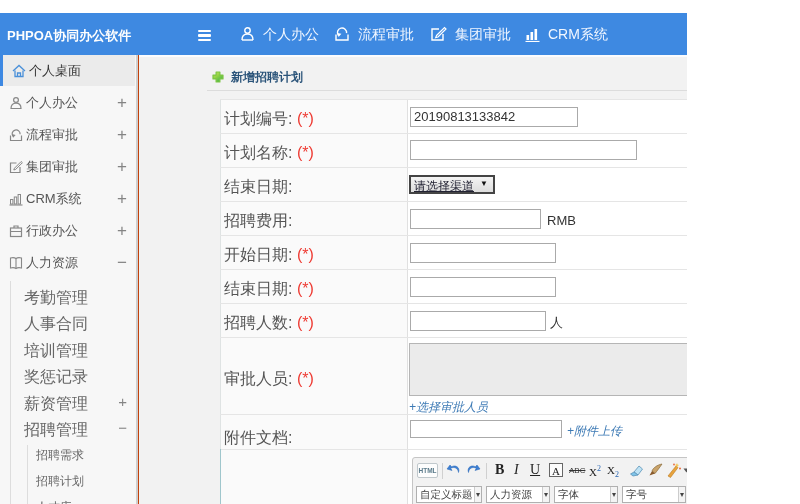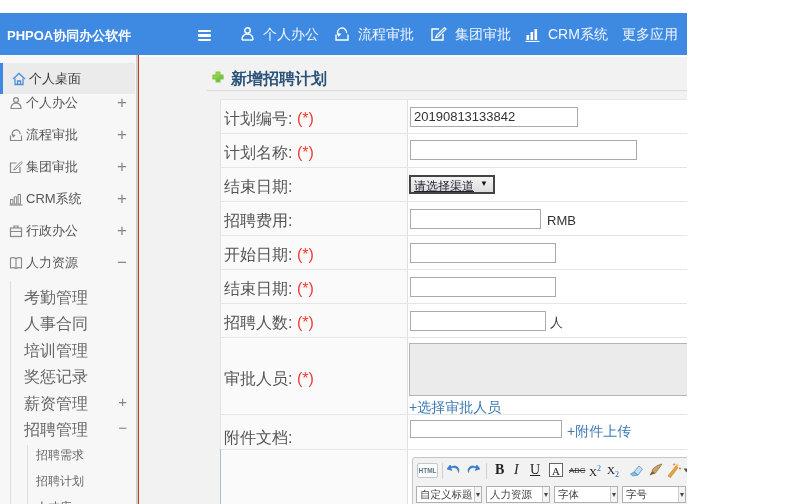--- a/index.html
+++ b/index.html
@@ -21,34 +21,34 @@
 .m1 .ic { position:absolute; left:9px; top:50%; margin-top:-7px; width:14px; height:14px; }
 .m1 .tx { position:absolute; left:26px; top:0; line-height:32px; font-size:13px; color:#555; }
 .m1 .pm { position:absolute; right:8px; top:0; line-height:32px; font-size:17px; font-weight:200; color:#848484; }
 .m2tx { position:absolute; left:24px; font-size:16px; color:#666; }
 .m2pm { position:absolute; right:9px; font-size:15px; font-weight:200; color:#848484; margin-top:-1px; }
 .m3tx { position:absolute; left:36px; font-size:12px; color:#666; }
 
 
 #main { position:absolute; left:139px; top:42px; width:661px; height:462px; background:#f2f2f2; }
 #hline { position:absolute; left:68px; top:35px; width:593px; height:1px; background:#dcdcdc; }
-#htitle { position:absolute; left:92px; top:14px; font-size:16px; font-weight:bold; color:#2a5379; }
+#htitle { position:absolute; left:92px; top:14px; font-size:12px; font-weight:bold; color:#2a5379; }
 #plus { position:absolute; left:73px; top:16px; width:12px; height:12px; }
 
 
 #tbl { position:absolute; left:81px; top:44px; width:580px; height:418px; }
 .lblcol { position:absolute; left:1px; top:0; width:186px; height:418px; background:#fafafa; }
 .valcol { position:absolute; left:188px; top:0; width:392px; height:418px; background:#ffffff; }
 .hb { position:absolute; left:0; height:1px; background:#e5e5e5; width:580px; }
 #tbl .lb { position:absolute; left:0; top:0; width:1px; height:418px; background:#dfe3e3; }
 #tbl .cs { position:absolute; left:187px; top:0; width:1px; height:418px; background:#e0e0e0; }
 .lab { position:absolute; left:4px; font-size:16px; color:#555; }
 .lab em { color:#ee3b33; font-style:normal; }
 .inp { position:absolute; border:1px solid #aaa; background:#fff; font-size:13px; color:#333; padding:0 3px; line-height:18px; }
-.lk { position:absolute; font-size:14px; color:#3d7ab5; }
+.lk { position:absolute; font-size:12px; color:#3d7ab5;font-style:italic; }
 .aftertext { position:absolute; font-size:13px; color:#333; }
 .tbi { position:absolute; color:#333; }
 .tserif { font-family:"Liberation Serif",serif; color:#222; }
 .tsep { position:absolute; top:5px; width:1px; height:16px; background:#d0d0d0; }
 .tdrop { position:absolute; top:2px; height:17px; border:1px solid #b0b0b0; background:#fff; font-size:10.5px; color:#444; line-height:15px; padding-left:3px; white-space:nowrap; overflow:hidden; }
 .tdrop::after { content:"▾"; position:absolute; right:0; top:0; font-size:8px; color:#444; border-left:1px solid #ccc; padding:0 1px 0 1px; line-height:15px; background:#f4f4f4; }
 </style>
 </head>
 <body>
 <div id="page">
@@ -81,28 +81,27 @@
         </svg><span class="navtext">集团审批</span>
     </div>
     <div class="navitem" style="left:525px;">
       <svg width="15" height="15" viewBox="0 0 15 15">
           <path d="M0.5 14.5 h14" stroke="#fff" stroke-width="1.2"></path>
           <rect x="1.5" y="8" width="2.6" height="5" fill="#fff"></rect>
           <rect x="5.5" y="5" width="2.6" height="8" fill="#fff"></rect>
           <rect x="9.5" y="2" width="2.6" height="11" fill="#fff"></rect>
         </svg><span class="navtext">CRM系统</span>
     </div>
-    <div class="navitem" style="left:622px;"><span>更多应用</span></div>
     <div class="navitem" style="left:688px;"><svg width="9" height="6" viewBox="0 0 9 6">
           <path d="M0 0 h9 L4.5 6 z" fill="#fff"></path>
         </svg></div>
   </div>
 
   <div id="sidebar">
-    <div class="m1" style="top:8px; height:31px; background:#ebebeb; border-left:3px solid #3d88e2;padding-left:16px;">
+    <div class="m1" style="top:0; height:31px; background:#ebebeb; border-left:3px solid #3d88e2;padding-left:16px;">
       <svg class="ic" viewBox="0 0 14 14">
           <path d="M1 7 L7 1.5 L13 7" fill="none" stroke="#4a90d9" stroke-width="1.3"></path>
           <path d="M3 6.5 V12.5 H11 V6.5" fill="none" stroke="#4a90d9" stroke-width="1.3"></path>
           <path d="M5.5 12.5 V9 h3 v3.5" fill="none" stroke="#4a90d9" stroke-width="1.3"></path>
         </svg>
       <span class="tx" style="color:#333;">个人桌面</span>
     </div>
     <div class="m1" style="top:32px;">
       <svg class="ic" viewBox="0 0 14 14">
           <circle cx="7" cy="4" r="2.4" fill="none" stroke="#888" stroke-width="1.2"></circle>

